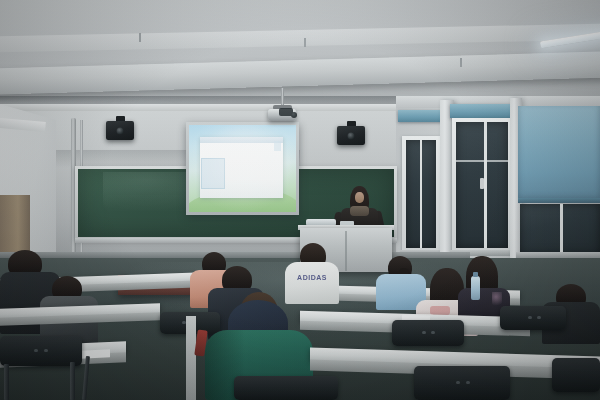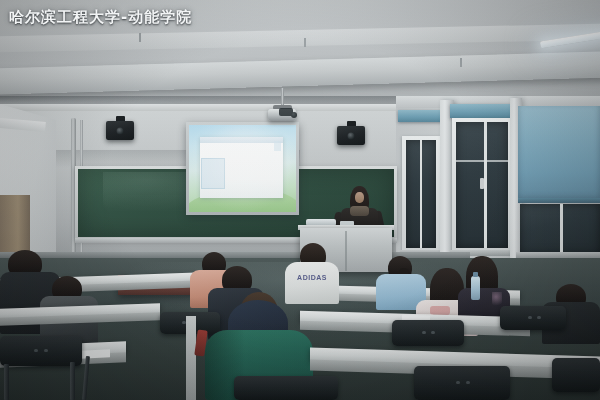--- a/index.html
+++ b/index.html
@@ -615,15 +615,14 @@
 
   <div class="abs chair-back" style="left:414px;top:366px;width:96px;height:34px;">
     <div class="chair-slot" style="left:42px;top:15px;"></div>
     <div class="chair-slot" style="left:52px;top:15px;"></div>
   </div>
   <div class="abs chair-back" style="left:552px;top:358px;width:48px;height:34px;"></div>
 
   <div class="abs" id="warmth"></div>
   <div class="abs" id="vignette"></div>
 
-  <div class="abs" id="watermark">哈尔滨工程大学-动能学院</div>
 
 </div>
 
 </body></html>

